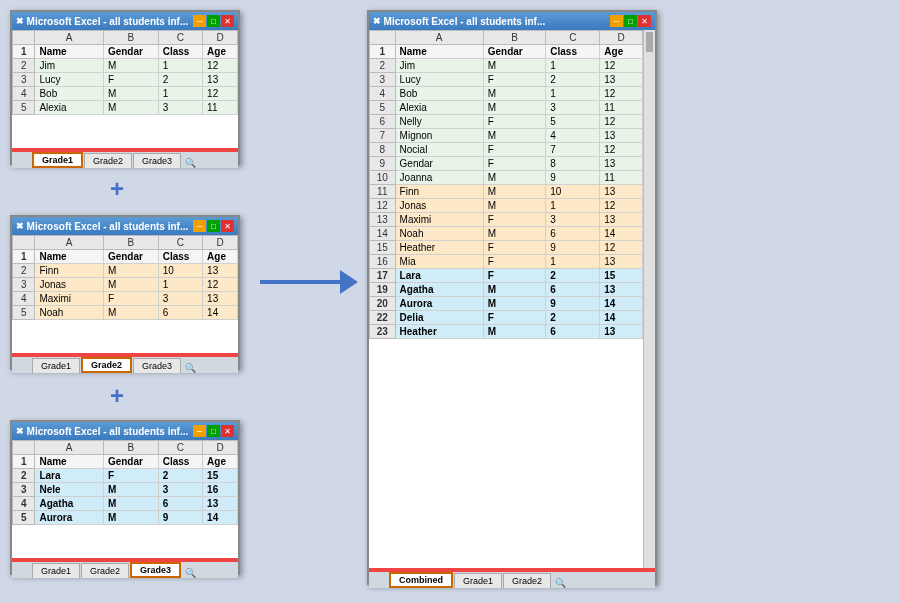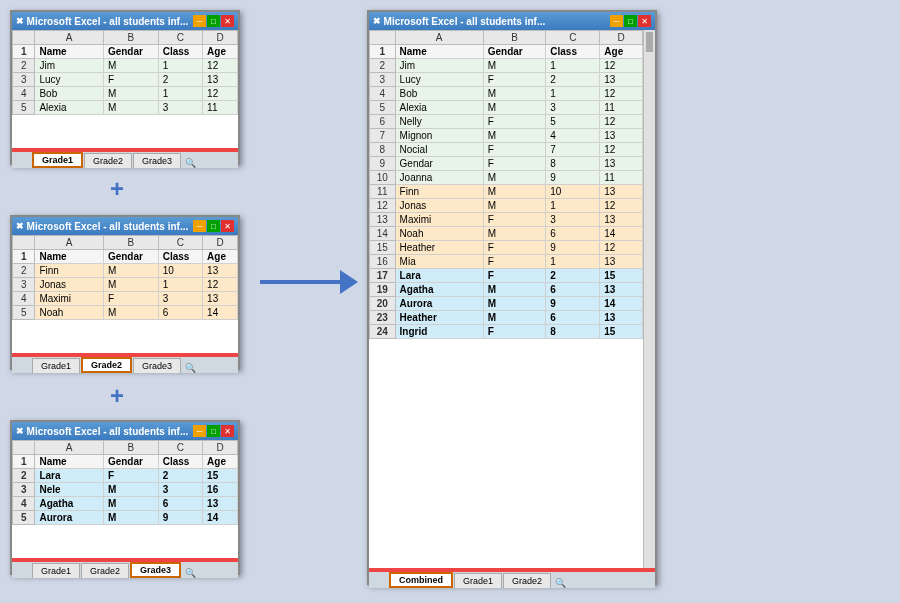--- a/index.html
+++ b/index.html
@@ -517,32 +517,32 @@
       <td>13</td>
     </tr>
             <tr class="blue-row">
       <td class="row-header">20</td>
       <td>Aurora</td>
       <td>M</td>
       <td>9</td>
       <td>14</td>
     </tr>
             <tr class="blue-row">
+      <td class="row-header">22</td>
+      <td>Delia</td>
+      <td>F</td>
+      <td>2</td>
+      <td>14</td>
+    </tr>
+            <tr class="blue-row">
       <td class="row-header">23</td>
       <td>Heather</td>
       <td>M</td>
       <td>6</td>
       <td>13</td>
-    </tr>
-            <tr class="blue-row">
-      <td class="row-header">24</td>
-      <td>Ingrid</td>
-      <td>F</td>
-      <td>8</td>
-      <td>15</td>
     </tr>
           </tbody>
       </table>
     </div>
     <div style="width:12px; background:#e0e0e0; border-left:1px solid #bbb;">
       <div style="height:20px; background:#aaa; margin:2px;"></div>
     </div>
   </div>
   <div class="tab-bar">
     <div class="tab active">Combined</div>

